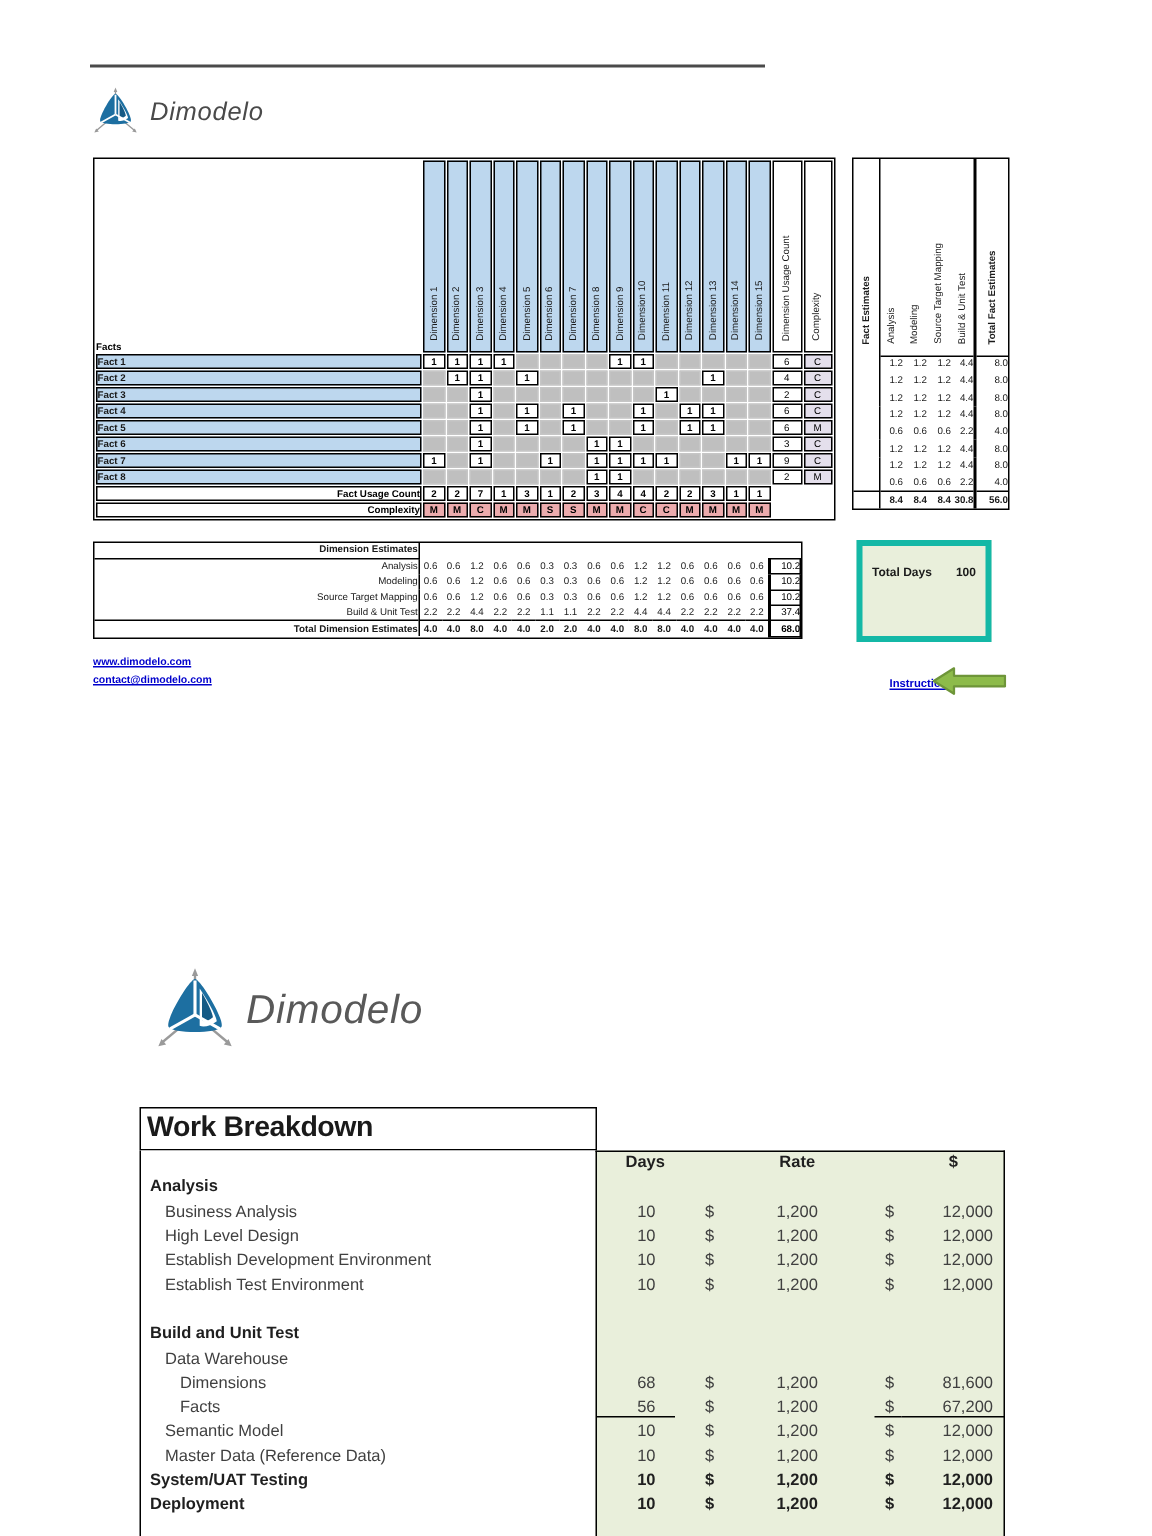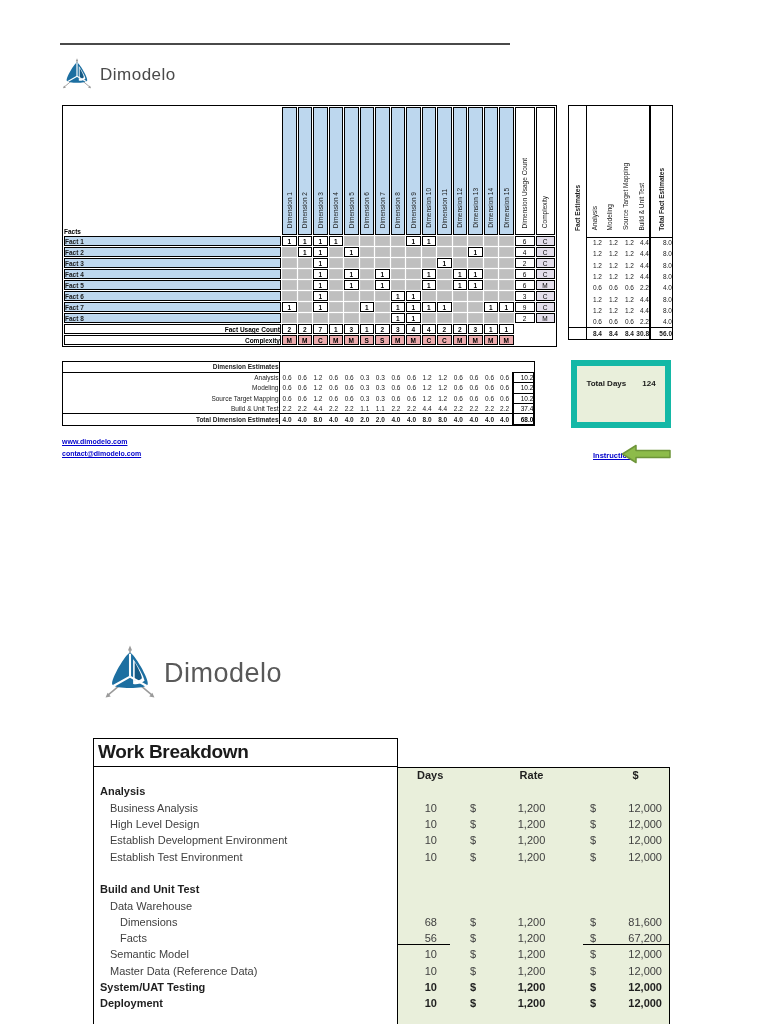--- a/index.html
+++ b/index.html
@@ -3,21 +3,21 @@
 <meta charset="utf-8">
 <style>
   * { margin:0; padding:0; box-sizing:border-box; }
   html,body { width:768px; height:1024px; background:#fff; overflow:hidden;
     font-family:"Liberation Sans", sans-serif; position:relative; }
   .abs { position:absolute; }
 
   
   #top-rule { left:60px; top:43px; width:450px; height:2px; background:#4a4a4a; }
 
-  .brand { display:flex; align-items:center; gap:8px; }
+  .brand { display:flex; align-items:center; gap:8px;font-style:italic; }
   #brand1 { left:62px; top:58px; }
   #brand1 .brand-text { font-size:17px; color:#4a4a4a; letter-spacing:.5px; }
   #brand2 { left:104px; top:645px; }
   #brand2 .brand-text { font-size:27px; color:#595959; letter-spacing:.5px; }
 
   
   #matrix-wrap { left:62px; top:105px; border:1.5px solid #000; background:#fff; }
   #matrix-wrap table { border-collapse:separate; border-spacing:1px; table-layout:fixed; }
   #matrix-wrap td { padding:0; overflow:hidden; }
   .vtext { writing-mode:vertical-rl; transform:rotate(180deg); font-size:6.5px; line-height:1.1;
@@ -59,21 +59,21 @@
   .d-label { width:216px; font-size:6.5px; text-align:right; padding-right:2px;
     border-right:1px solid #000; color:#1a1a1a; }
   .d-h { border-bottom:1px solid #000; }
   .d-empty { background:#fff; }
   .d-val { width:15.6px; font-size:6.5px; text-align:center; color:#1a1a1a; }
   .d-total { width:21px; font-size:6.5px; text-align:right; padding-right:1px;
     border:1px solid #000; border-left:2px solid #000; }
   .d-tr { border-top:1.5px solid #000; }
 
   
-  #total-days-box { left:571px; top:360px; width:100px; height:68px; border:6px solid #14b8a6;
+  #total-days-box { left:571px; top:360px; width:90px; height:68px; border:4px solid #14b8a6;
     background:#e9efdb; display:flex; justify-content:center; align-items:flex-start;
     padding-top:13px; gap:16px; }
   #total-days-box span { font-size:8px; font-weight:bold; color:#1a1a1a; }
 
   .doclink { font-size:7px; font-weight:600; color:#0000cc; text-decoration:underline; cursor:pointer; }
   #website-link { left:62px; top:438px; }
   #email-link { left:62px; top:450px; }
   #instructions-link { left:593px; top:451px; font-size:7.5px; }
   #instructions-arrow { left:621px; top:444px; }
 
@@ -534,21 +534,21 @@
           <td class="d-val b d-tr">4.0</td>
           <td class="d-val b d-tr">4.0</td>
           <td class="d-total b d-tr">68.0</td>
         </tr>
       </tbody>
     </table>
 </div>
 
 <div id="total-days-box" class="abs">
   <span>Total Days</span>
-  <span>124</span>
+  <span>100</span>
 </div>
 
 <a id="website-link" class="abs doclink">www.dimodelo.com</a>
 <a id="email-link" class="abs doclink">contact@dimodelo.com</a>
 <a id="instructions-link" class="abs doclink">Instructions</a>
 <svg id="instructions-arrow" class="abs" width="50" height="20" viewBox="0 0 50 20">
   <polygon points="49,6.5 15,6.5 15,1.5 1.5,10 15,18.5 15,13.5 49,13.5" fill="#8dbb4a" stroke="#6e9539" stroke-width="1.5" stroke-linejoin="round"></polygon>
 </svg>
 
 <div id="brand2" class="abs brand">

